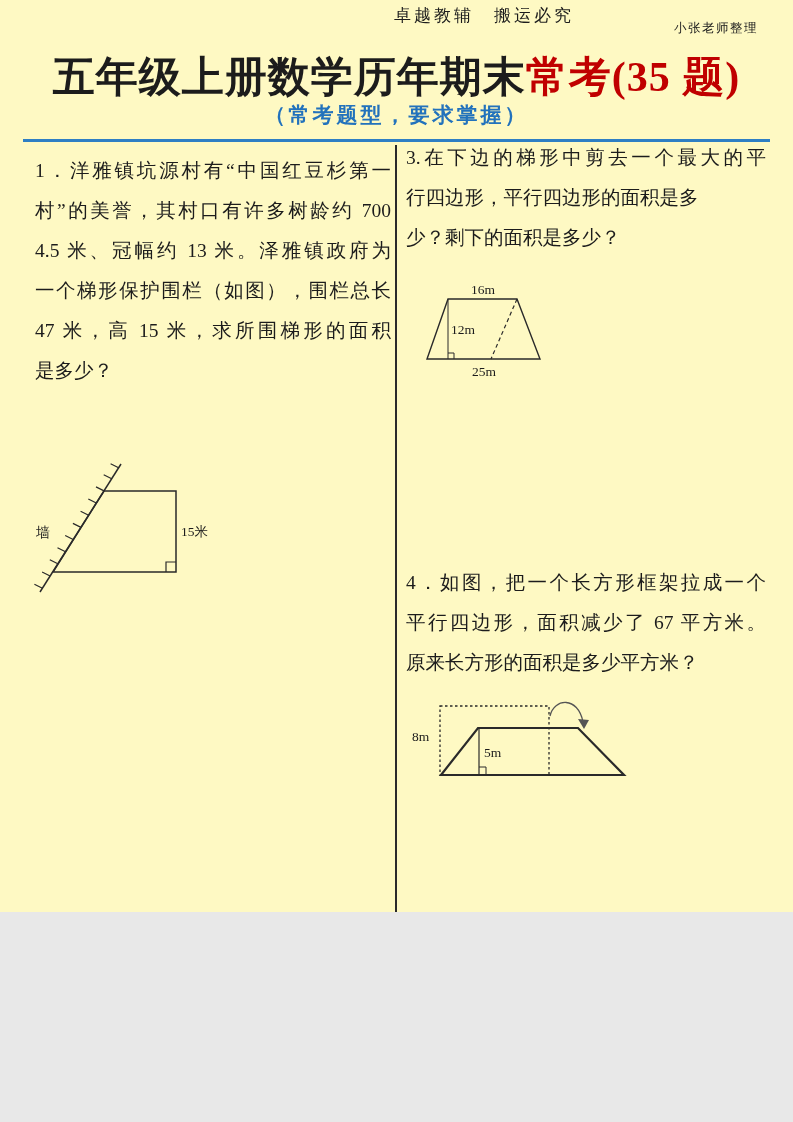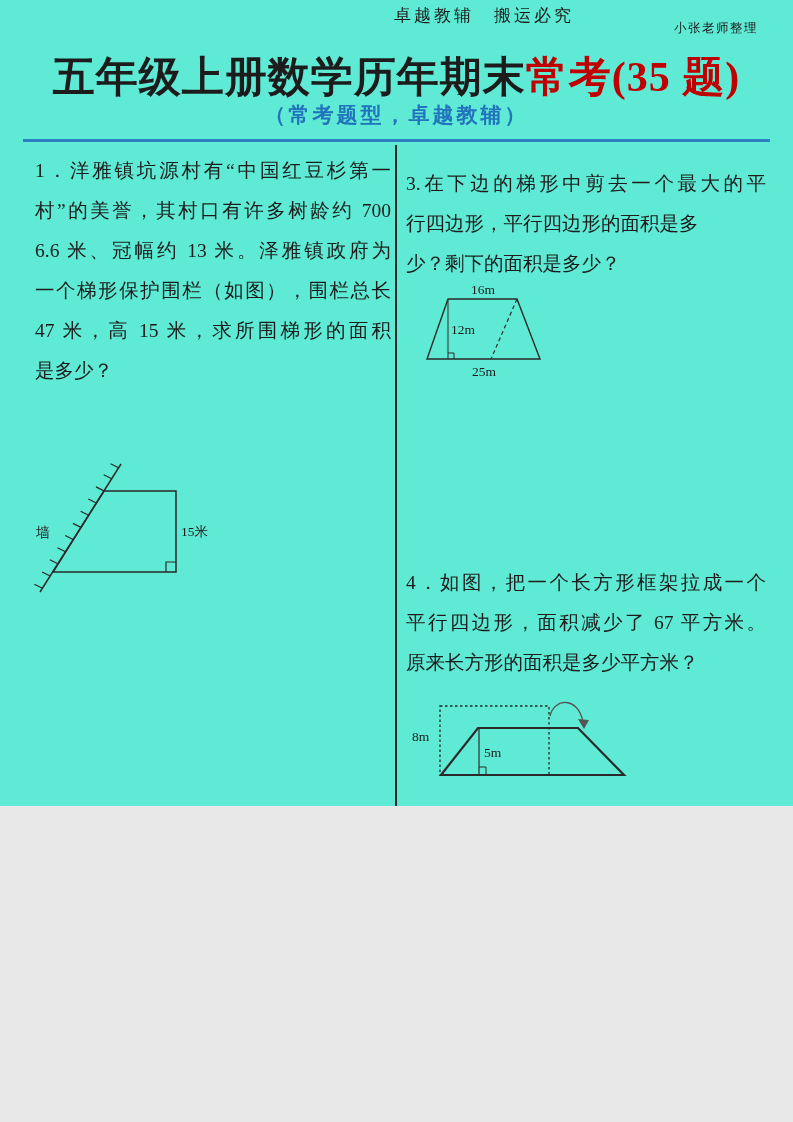--- a/index.html
+++ b/index.html
@@ -1,33 +1,33 @@
 <!DOCTYPE html>
 <html><head>
 <meta charset="utf-8">
 <style>
   html,body{margin:0;padding:0;background:#e8e8e8;}
   .page{
-    position:relative;width:793px;height:806px;background:#5eead4;
+    position:relative;width:793px;height:912px;background:#fef9c3;
     font-family:"Liberation Serif","DejaVu Serif",serif;color:#1c1c1c;
     overflow:hidden;margin:0 auto;
   }
   .header-center{position:absolute;left:394px;top:4px;font-size:17px;letter-spacing:3px;white-space:nowrap;}
   .header-right{position:absolute;left:674px;top:20px;font-size:12.5px;letter-spacing:1.5px;white-space:nowrap;}
   .title{position:absolute;top:40px;left:0;width:793px;text-align:center;font-size:42px;
          font-weight:bold;letter-spacing:1px;white-space:nowrap;margin-top:9px;}
   .title .red{color:#C00000;}
   .subtitle{position:absolute;top:101px;left:0;width:793px;text-align:center;font-size:21px;
             font-weight:bold;color:#2272BC;letter-spacing:3px;}
   .rule{position:absolute;left:23px;top:139px;width:747px;height:3px;background:#2E7FC4;}
   .divider{position:absolute;left:395px;top:145px;width:1.5px;height:937px;background:#2a2a2a;}
   .problem{position:absolute;font-size:19.5px;line-height:40px;}
   .p1{left:35px;top:151px;width:356px;}
   .p2{left:35px;top:726px;width:356px;}
-  .p3{left:406px;top:164px;width:360px;}
+  .p3{left:406px;top:138px;width:360px;}
   .p4{left:406px;top:563px;width:360px;}
   .line{text-align:justify;text-align-last:justify;}
   .line.short{text-align:left;text-align-last:left;}
   .footer{position:absolute;left:0;top:1084px;width:793px;text-align:center;font-size:12.5px;letter-spacing:2px;}
   svg.diagram{position:absolute;overflow:visible;}
   .d1{left:30px;top:460px;}
   .d3{left:420px;top:281px;}
   .d4{left:396px;top:692px;}
   svg .stroke{stroke:#2a2a2a;fill:none;}
   svg text{font-family:"Liberation Serif","DejaVu Serif",serif;fill:#1c1c1c;}
@@ -35,29 +35,29 @@
 </head>
 <body>
 
 <div class="page">
 
   <div class="header-center">卓越教辅　搬运必究</div>
   <div class="header-right">小张老师整理</div>
 
   <div class="title"><span>五年级上册数学历年期末</span><span class="red">常考(35 题)</span></div>
 
-  <div class="subtitle">（常考题型，卓越教辅）</div>
+  <div class="subtitle">（常考题型，要求掌握）</div>
 
   <div class="rule"></div>
   <div class="divider"></div>
 
   <section class="problem p1">
     <div class="line">1．洋雅镇坑源村有“中国红豆杉第一</div>
     <div class="line">村”的美誉，其村口有许多树龄约 700</div>
-    <div class="line">6.6 米、冠幅约 13 米。泽雅镇政府为</div>
+    <div class="line">4.5 米、冠幅约 13 米。泽雅镇政府为</div>
     <div class="line">一个梯形保护围栏（如图），围栏总长</div>
     <div class="line">47 米，高 15 米，求所围梯形的面积</div>
     <div class="line short">是多少？</div>
   </section>
 
   <svg class="diagram d1" width="210" height="142" viewBox="0 0 210 142">
     <line class="stroke" x1="10" y1="132" x2="91" y2="4" stroke-width="1.5"></line>
     <path class="stroke" stroke-width="1.2" d="M12.4 128.2 l-8 -4 M20.1 116 l-8 -4 M27.8 103.8 l-8 -4 M35.5 91.7 l-8 -4 M43.2 79.5 l-8 -4 M50.9 67.4 l-8 -4 M58.6 55.2 l-8 -4 M66.3 43 l-8 -4 M74 30.9 l-8 -4 M81.7 18.7 l-8 -4 M88.6 7.8 l-8 -4"></path>
     <polygon class="stroke" points="74,31 146,31 146,112 23,112" stroke-width="1.5"></polygon>
     <path class="stroke" d="M136 112 L136 102 L146 102" stroke-width="1.2"></path>

